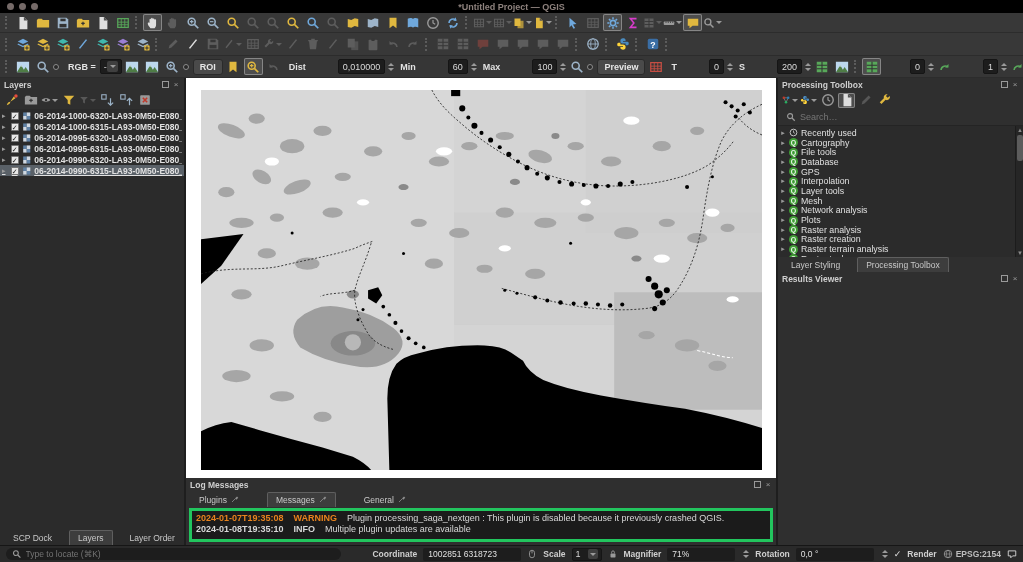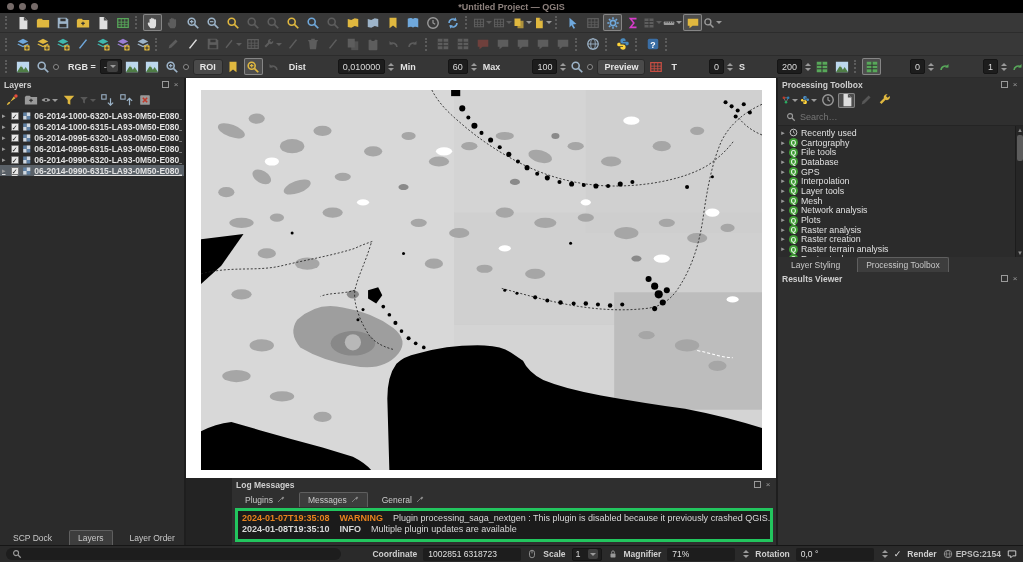--- a/index.html
+++ b/index.html
@@ -68,22 +68,22 @@
   .tab { font-size:8.5px; color:#c9c9c9; padding:2px 8px 2px; border:1px solid transparent; border-bottom:none; white-space:nowrap; }
   .tab.active { background:#3d3d3d; border-color:#5f5f5f; border-radius:2px 2px 0 0; }
 
   
   .mapcanvas { flex:0 0 400px; height:400px; background:#2b2b2b; position:relative; }
   .mapwhite { position:absolute; inset:0; background:#ffffff; }
   .raster { position:absolute; left:15px; right:14px; top:12px; bottom:8px; }
   .raster svg { width:100%; height:100%; display:block; }
 
   
-  .logpanel { flex:1 1 auto; background:#2f2f2f; display:flex; flex-direction:column; min-height:0;margin-left:46px; }
-  .logtabs { height:16px; display:flex; align-items:flex-end; gap:5px; padding:0 4px; }
+  .logpanel { flex:1 1 auto; background:#2f2f2f; display:flex; flex-direction:column; min-height:0; }
+  .logtabs { height:16px; display:flex; align-items:flex-end; gap:19px; padding:0 4px; }
   .logbody { flex:1 1 auto; margin:1px 3px 3px; background:#1b1b1b; border:3px solid #22c55e; padding:2px 4px; font-size:9px; line-height:11px; overflow:hidden; }
   .logline { white-space:nowrap; }
   .lt-warn { color:#e8831d; font-weight:bold; }
   .lt-info { color:#d8d8d8; font-weight:bold; }
   .lmsg { color:#d8d8d8; }
   .broom { display:inline-block; margin-left:4px; color:#8f8f8f; }
   .broom svg { width:8px; height:8px; }
 
   
   .searchrow { height:16px; display:flex; align-items:center; padding:0 8px; gap:4px; }
@@ -1268,20 +1268,21 @@
       </div>
       <div class="resultsbody"></div>
     </div>
   </div>
 
   <div class="statusbar">
     <div class="locate">
       <svg class="mini c-gray">
           <use href="#s-mag"></use>
         </svg>
+      <input placeholder="Type to locate (⌘K)" style="">
     </div>
     <div class="sbspacer"></div>
     <span class="sblabel">Coordinate</span>
     <div class="sbwell" style="width:98px">
         <span>1002851 6318723</span>
       </div>
     <svg class="mini c-gray">
         <use href="#s-mouse"></use>
       </svg>
     <span class="sblabel">Scale</span>

